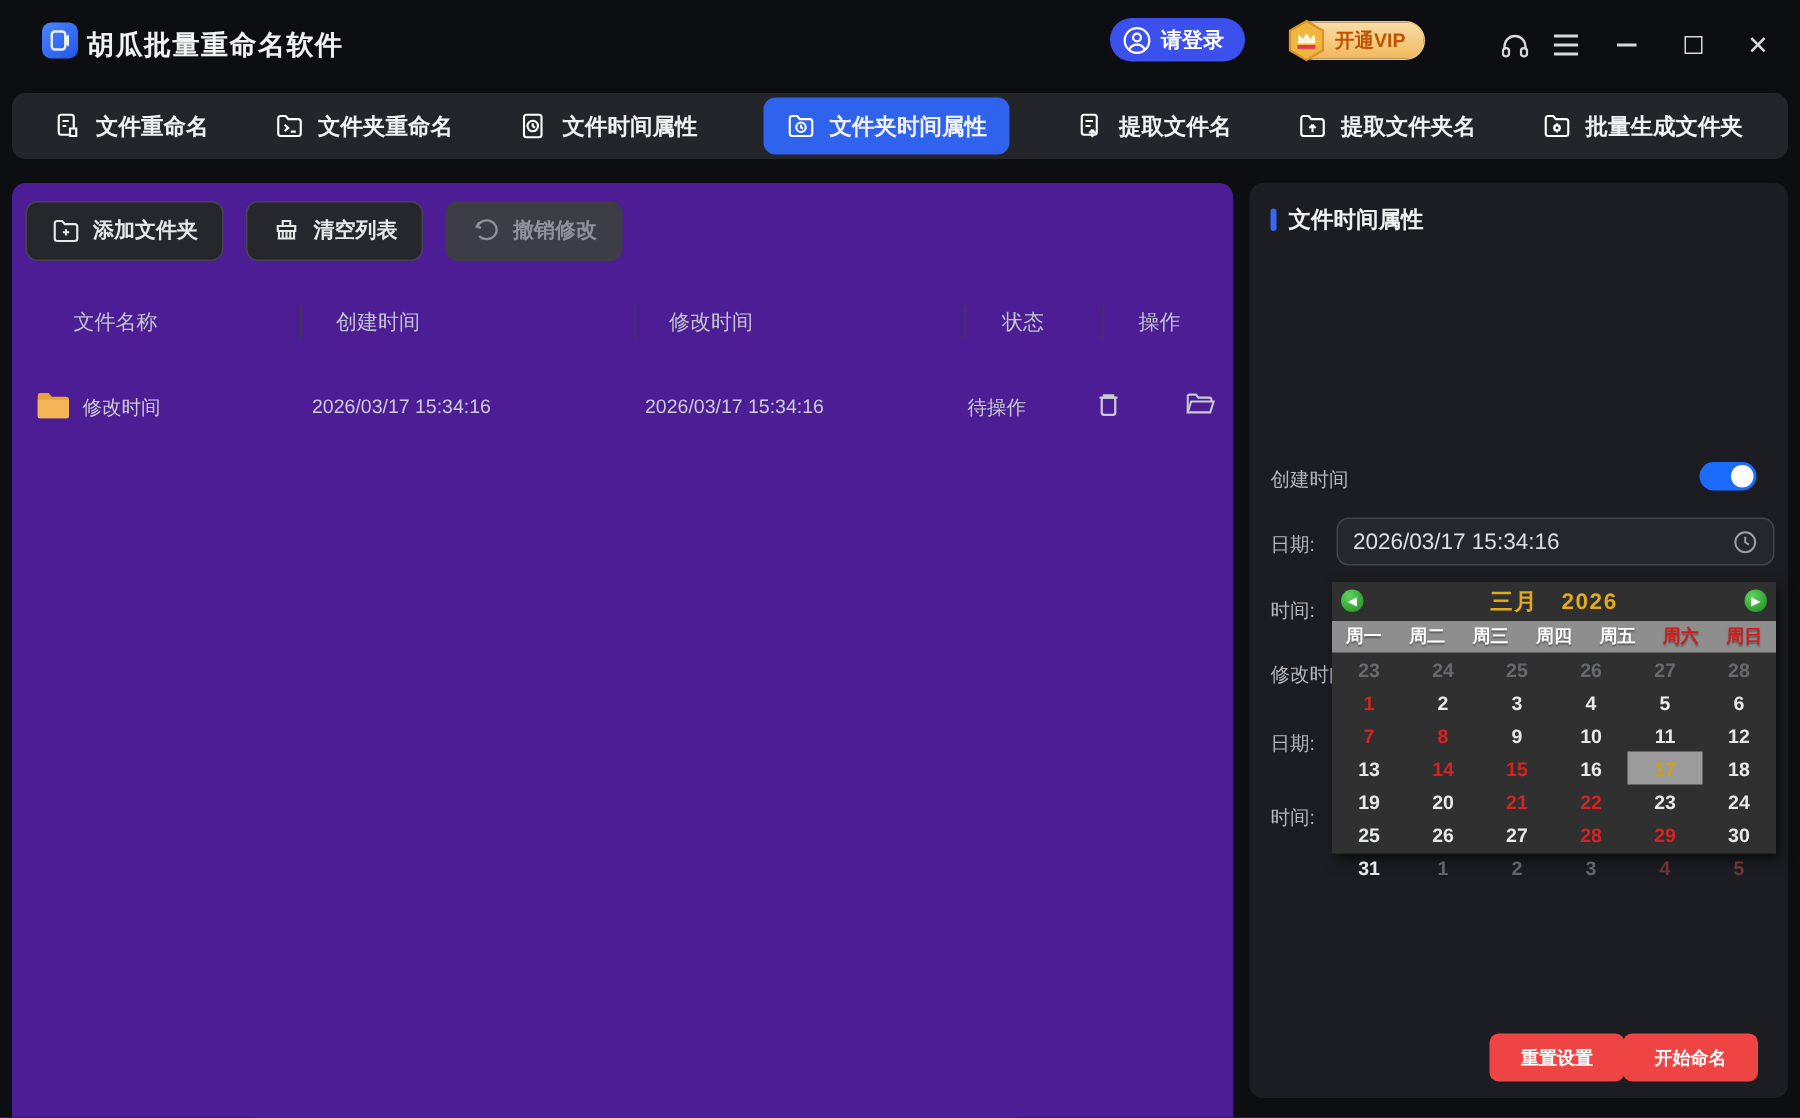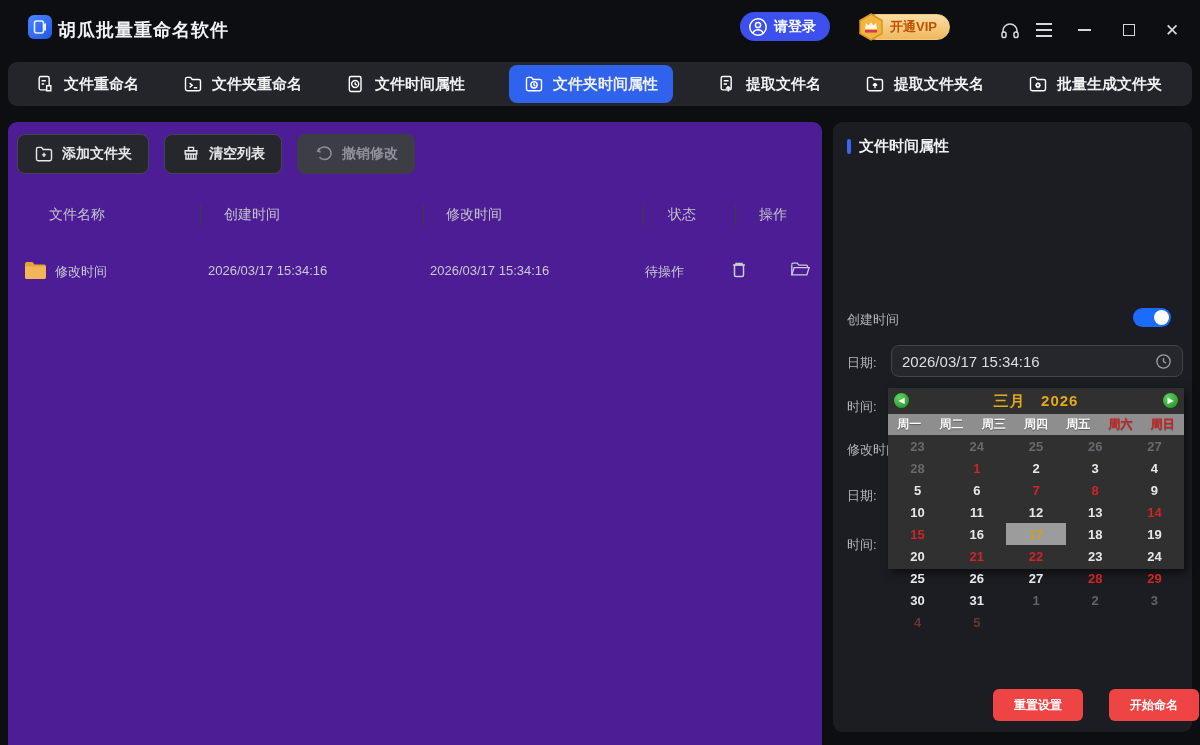--- a/index.html
+++ b/index.html
@@ -75,33 +75,33 @@
   .cal-arrow { position:absolute; top:5px; width:15px; height:15px; border-radius:50%;
                background:radial-gradient(circle at 35% 30%,#5fd45f,#1d8a1d); color:#fff; font-size:8px;
                display:flex; align-items:center; justify-content:center; cursor:pointer; }
   .cal-arrow.left { left:6px; }
   .cal-arrow.right { right:6px; }
   .cal-title { width:100%; text-align:center; font-size:15px; font-weight:bold; color:#e3aa1b; letter-spacing:1px; }
   .cal-wk { height:21px; background:#8e8e8e; display:grid; grid-template-columns:repeat(7,1fr); }
   .cwk { display:flex; align-items:center; justify-content:center; font-size:12px; font-weight:bold; color:#fdfdfd;
          text-shadow:0 1px 1px rgba(0,0,0,.35); }
   .cwk.wkend { color:#cf1d1d; }
-  .cal-grid { display:grid; grid-template-columns:repeat(5,1fr); grid-auto-rows:22px; }
+  .cal-grid { display:grid; grid-template-columns:repeat(6,1fr); grid-auto-rows:22px; }
   .cday { display:flex; align-items:center; justify-content:center; font-size:13px; font-weight:bold; cursor:pointer; }
   .t-p { color:#67696d; }
   .t-c { color:#e7e8ea; }
   .t-w { color:#d22424; }
   .t-n { color:#61646a; }
   .t-nw { color:#6e3434; }
   .t-s { color:#cfa11a; background:#9c9c9c; }
   
   .rp-btn { position:absolute; top:567px; height:32px; border-radius:6px; background:#ef4444; color:#fff;
             font-size:12px; font-weight:bold; display:flex; align-items:center; justify-content:center; cursor:pointer; }
   .rp-btn.reset { left:160px; width:90px; }
-  .rp-btn.start { left:276px; width:90px; }
+  .rp-btn.start { left:249px; width:90px; }
   svg { display:block; }
 </style>
 </head>
 <body>
 
 <div class="titlebar">
   <div class="logo">
     <svg width="14" height="14" viewBox="0 0 14 14">
         <rect x="1.5" y="1" width="9" height="12" rx="2" fill="none" stroke="#eaf1ff" stroke-width="1.6"></rect>
         <path d="M10.5 4.5 L13 3 V11 L10.5 9.5 Z" fill="#eaf1ff"></path>

